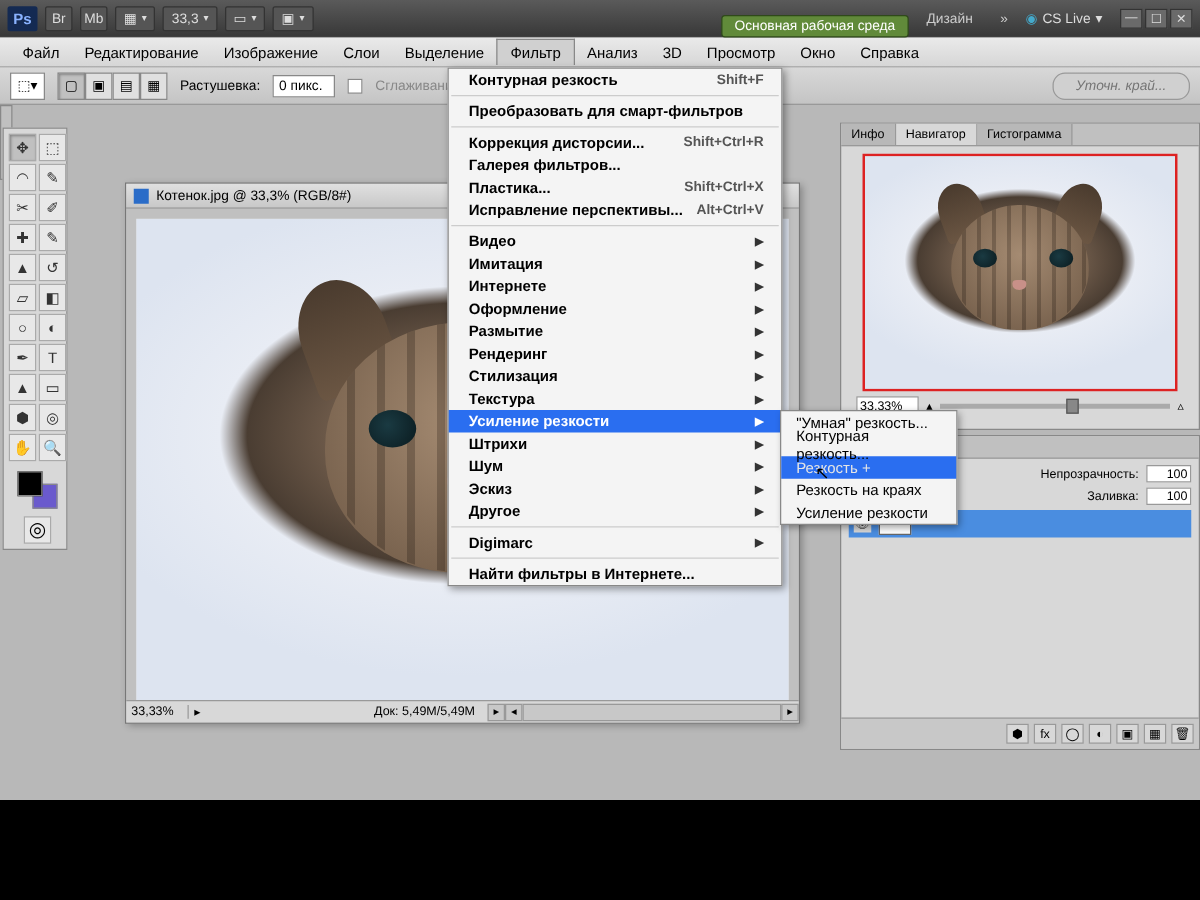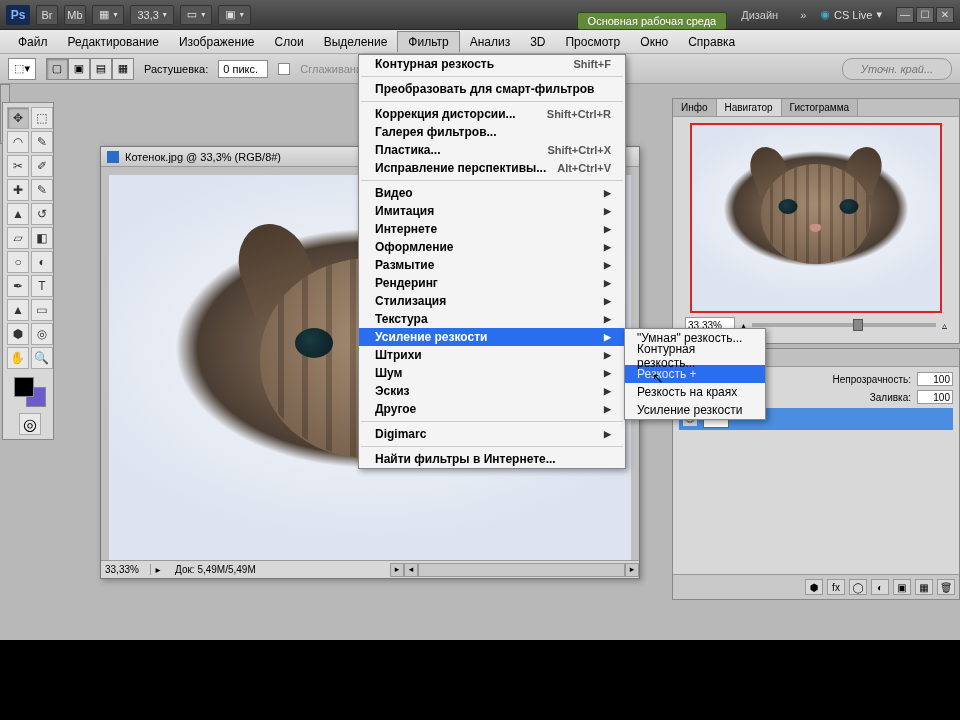--- a/index.html
+++ b/index.html
@@ -48,21 +48,21 @@
   .toolbox .qmask { grid-column: span 2; width:22px; height:22px; border:1px solid #aaa; background:#e8e8e8; margin:4px auto 0; display:flex; align-items:center; justify-content:center; cursor:pointer; }
 
   
   .docwin { position:absolute; left:100px; top:62px; width:540px; background:#b8b8b8; border:1px solid #777; box-shadow: 2px 2px 6px rgba(0,0,0,.3); }
   .docwin .titlebar { height:20px; background:linear-gradient(#e0e0e0,#c8c8c8); display:flex; align-items:center; padding:0 6px; font-size:11px; gap:6px; border-bottom:1px solid #999; }
   .docwin .titlebar .doc-icon { width:12px; height:12px; background:#2a6cc8; }
   .docwin .canvas-wrap { background:#c0c0c0; padding:8px 8px 0 8px; position:relative; }
   .docwin .canvas { width:100%; height:385px; background:#ddd; overflow:hidden; position:relative; }
   .docwin .statusbar { height:18px; background:#d8d8d8; display:flex; align-items:center; font-size:10px; border-top:1px solid #999; }
   .docwin .statusbar .zoom { width:50px; padding:0 4px; border-right:1px solid #999; }
-  .docwin .statusbar .info { flex:1; padding:0 10px; }
+  .docwin .statusbar .info { flex:1; padding:0 10px;text-align:right; }
   .docwin .statusbar .scroll-arrow { width:14px; height:14px; background:#c8c8c8; border:1px solid #999; text-align:center; font-size:9px; cursor:pointer;}
 
   
   .kitten-bg { position:absolute; inset:0; background: radial-gradient(ellipse 60% 50% at 50% 45%, #8a7560 0%, #6b5848 35%, #4a3d32 55%, #e8ecf4 62%, #dde4f0 100%); }
   .kitten-face { position:absolute; left:50%; top:45%; transform:translate(-50%,-50%); width:280px; height:240px; }
   .kitten-head { position:absolute; width:220px; height:200px; left:30px; top:30px; background:radial-gradient(circle at 50% 40%, #a58b72, #6b5643); border-radius:50% 50% 48% 48%; }
   .kitten-ear { position:absolute; width:70px; height:90px; background:linear-gradient(#4a3b2e,#6b5643); border-radius:60% 60% 10% 10%; }
   .kitten-ear.left { left:10px; top:-5px; transform:rotate(-20deg); }
   .kitten-ear.right { right:10px; top:-5px; transform:rotate(20deg); }
   .kitten-eye { position:absolute; width:38px; height:30px; background:radial-gradient(circle at 40% 40%, #1a3a42, #0a1a1e); border-radius:50%; top:100px; }

